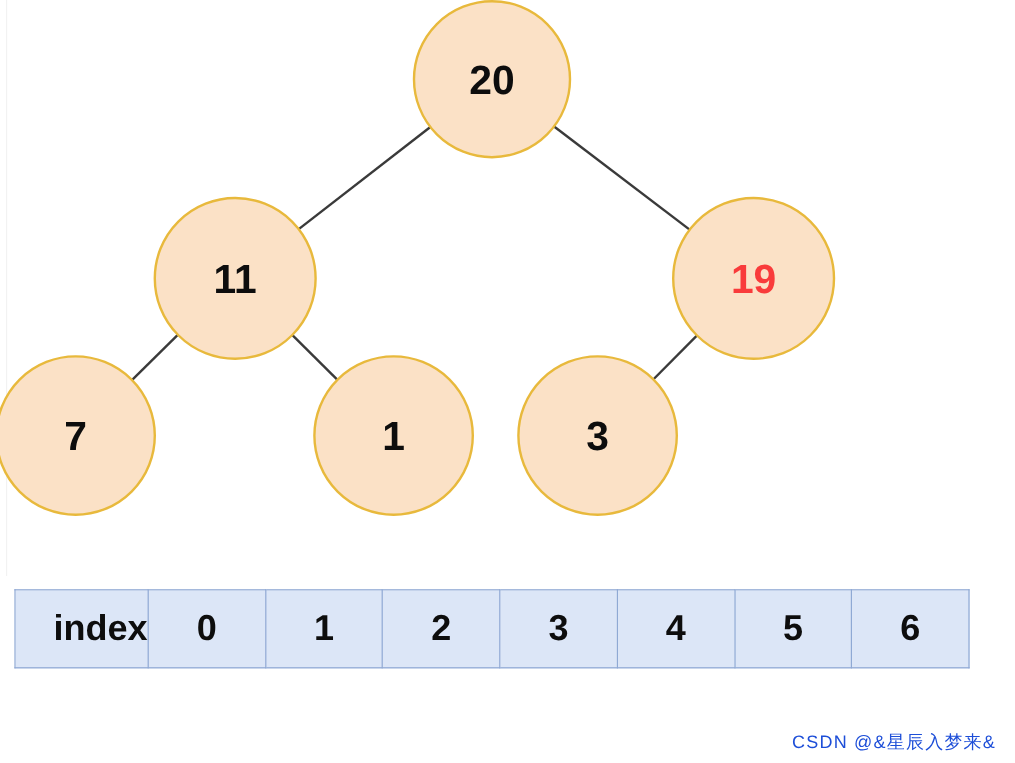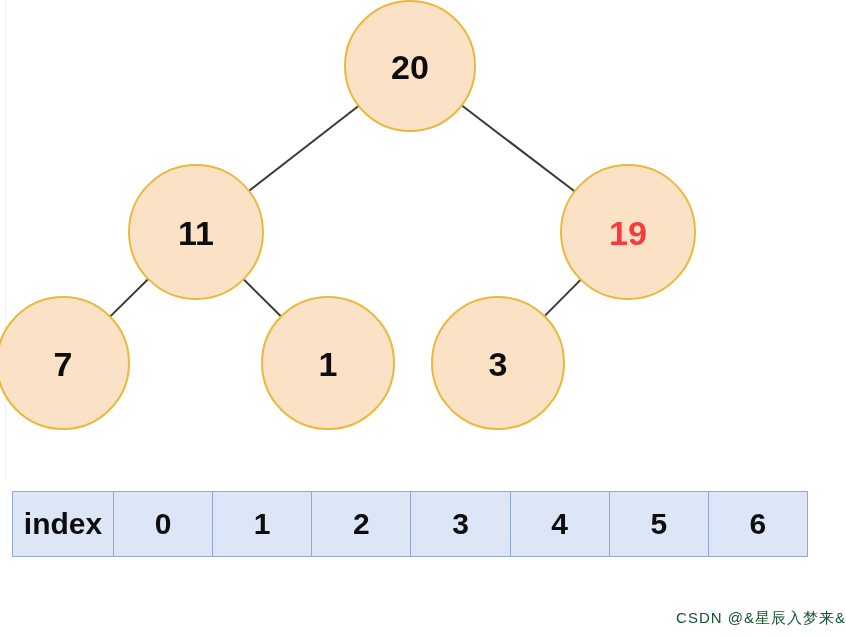--- a/index.html
+++ b/index.html
@@ -55,36 +55,36 @@
     background: #dce6f7;
     height: 64px;
     font-family: "Liberation Sans", sans-serif;
     font-weight: bold;
     font-size: 30px;
     color: #0d0d0d;
     text-align: center;
     padding: 0;
   }
   #array-table td.row-header {
-    text-align: center;
-    padding-left: 0;
+    text-align: right;
+    padding-left: 10px;
     width: 100px;
   }
   #array-table td.highlight {
     color: #f93b3b;
   }
 
   
   #watermark {
     position: absolute;
-    right: 0;
+    right: 16px;
     bottom: 8px;
     font-family: "Liberation Sans", sans-serif;
     font-size: 15px;
-    color: #14532d;
+    color: #1d4ed8;
     letter-spacing: 1px;
     white-space: nowrap;
     pointer-events: none;
   }
 
   
   #left-guide {
     position: absolute;
     left: 5px;
     top: 0;

